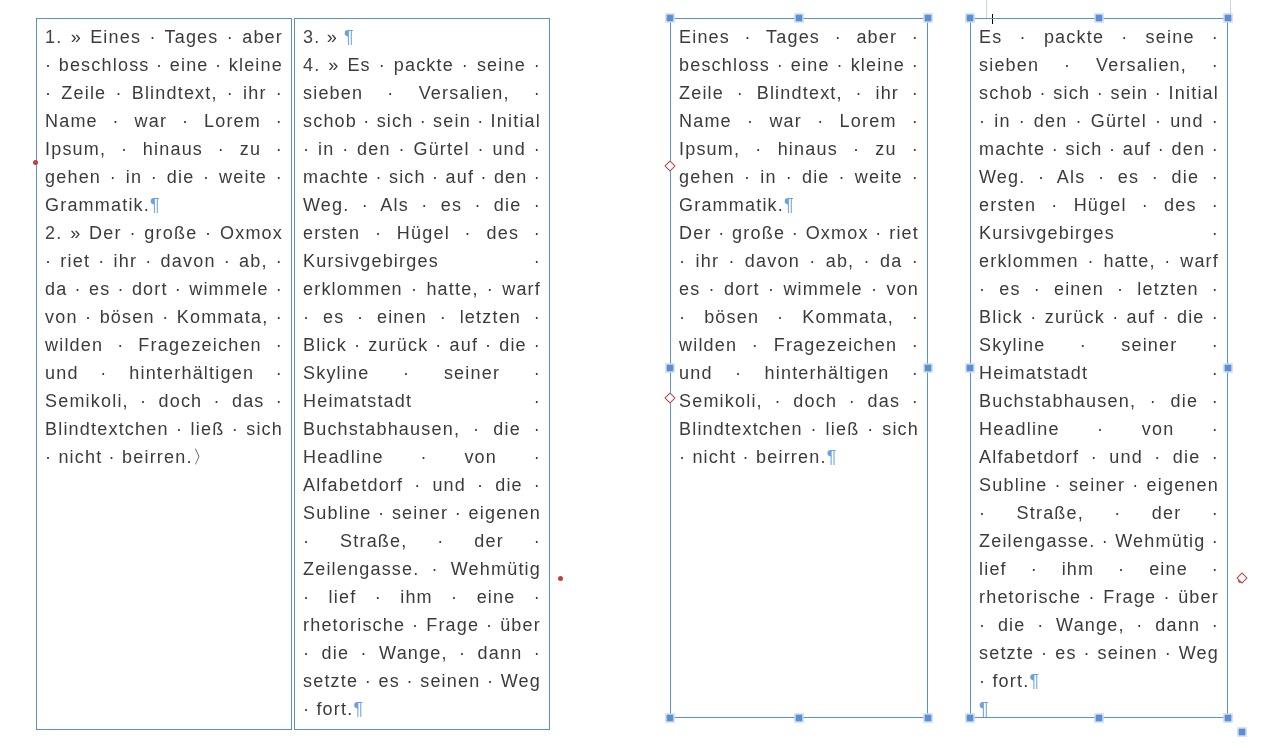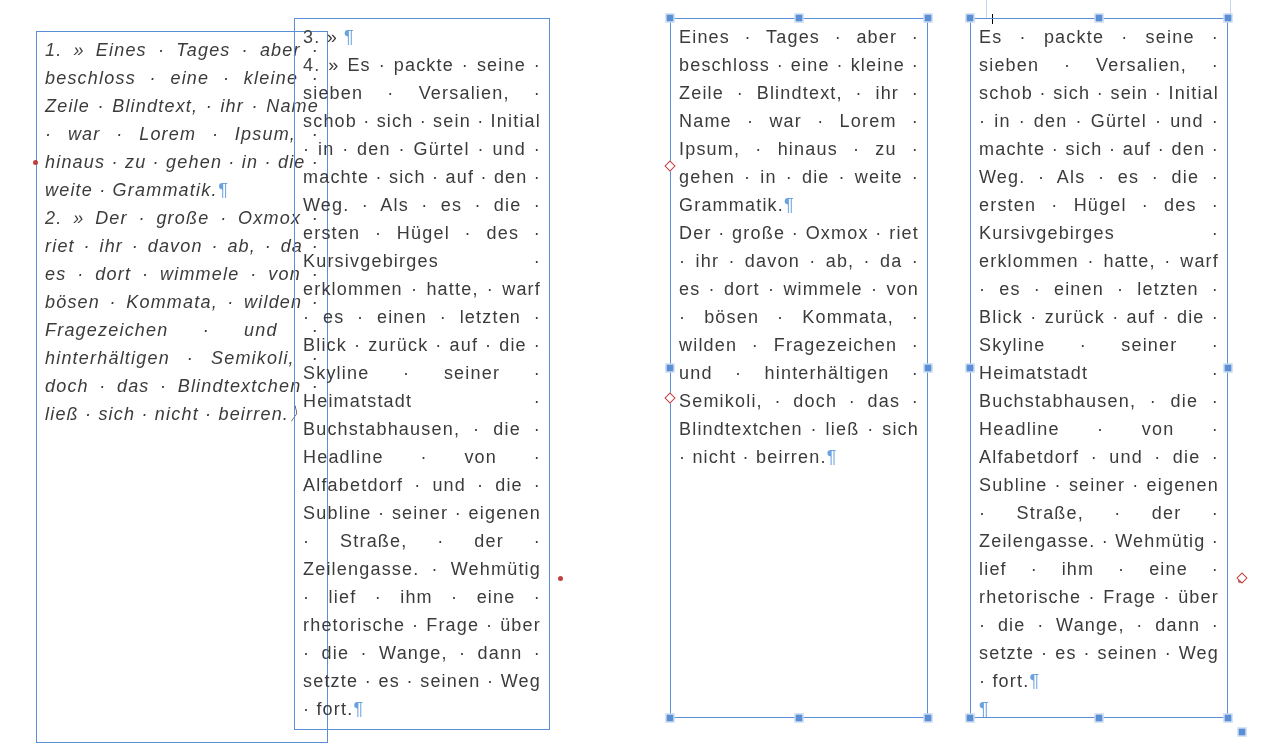--- a/index.html
+++ b/index.html
@@ -17,21 +17,21 @@
   .guide-v{position:absolute;width:1px;background:#c6d6ef}
 </style>
 </head>
 <body>
 
 <div class="guide-v" style="left:986px;top:0;height:18px"></div>
 <div class="guide-v" style="left:1230px;top:0;height:18px"></div>
 
 <div style="position:absolute;left:992px;top:14px;width:1px;height:10px;background:#000"></div>
 
-<div class="frame" id="f1" style="left: 36px; top: 31px; width: 292px; height: 712px; font-style: italic;">
+<div class="frame" id="f1" style="left: 36px; top: 18px; width: 256px; height: 712px;">
     <div><span class="num">1.</span>&nbsp;<span>»</span>&nbsp;Eines · Tages · aber · beschloss · eine · kleine · Zeile · Blindtext, · ihr · Name · war · Lorem · Ipsum, · hinaus · zu · gehen · in · die · weite · Grammatik.<span class="pilcrow">¶</span></div>
     <div><span class="num">2.</span>&nbsp;<span>»</span>&nbsp;Der · große · Oxmox · riet · ihr · davon · ab, · da · es · dort · wimmele · von · bösen · Kommata, · wilden · Fragezeichen · und · hinterhältigen · Semikoli, · doch · das · Blindtextchen · ließ · sich · nicht · beirren.<span>〉</span></div>
   </div>
 <div class="frame" id="f2" style="left: 294px; top: 18px; width: 256px; height: 712px;">
     <div><span class="num">3.</span>&nbsp;<span>»</span>&nbsp;<span class="pilcrow">¶</span></div>
     <div><span class="num">4.</span>&nbsp;<span>»</span>&nbsp;Es · packte · seine · sieben · Versalien, · schob · sich · sein · Initial · in · den · Gürtel · und · machte · sich · auf · den · Weg. · Als · es · die · ersten · Hügel · des · Kursivgebirges · erklommen · hatte, · warf · es · einen · letzten · Blick · zurück · auf · die · Skyline · seiner · Heimatstadt · Buchstabhausen, · die · Headline · von · Alfabetdorf · und · die · Subline · seiner · eigenen · Straße, · der · Zeilengasse. · Wehmütig · lief · ihm · eine · rhetorische · Frage · über · die · Wange, · dann · setzte · es · seinen · Weg · fort.<span class="pilcrow">¶</span></div>
   </div>
 <div class="frame" id="f3" style="left: 670px; top: 18px; width: 258px; height: 700px;">
     <div>Eines · Tages · aber · beschloss · eine · kleine · Zeile · Blindtext, · ihr · Name · war · Lorem · Ipsum, · hinaus · zu · gehen · in · die · weite · Grammatik.<span class="pilcrow">¶</span></div>
     <div>Der · große · Oxmox · riet · ihr · davon · ab, · da · es · dort · wimmele · von · bösen · Kommata, · wilden · Fragezeichen · und · hinterhältigen · Semikoli, · doch · das · Blindtextchen · ließ · sich · nicht · beirren.<span class="pilcrow">¶</span></div>

